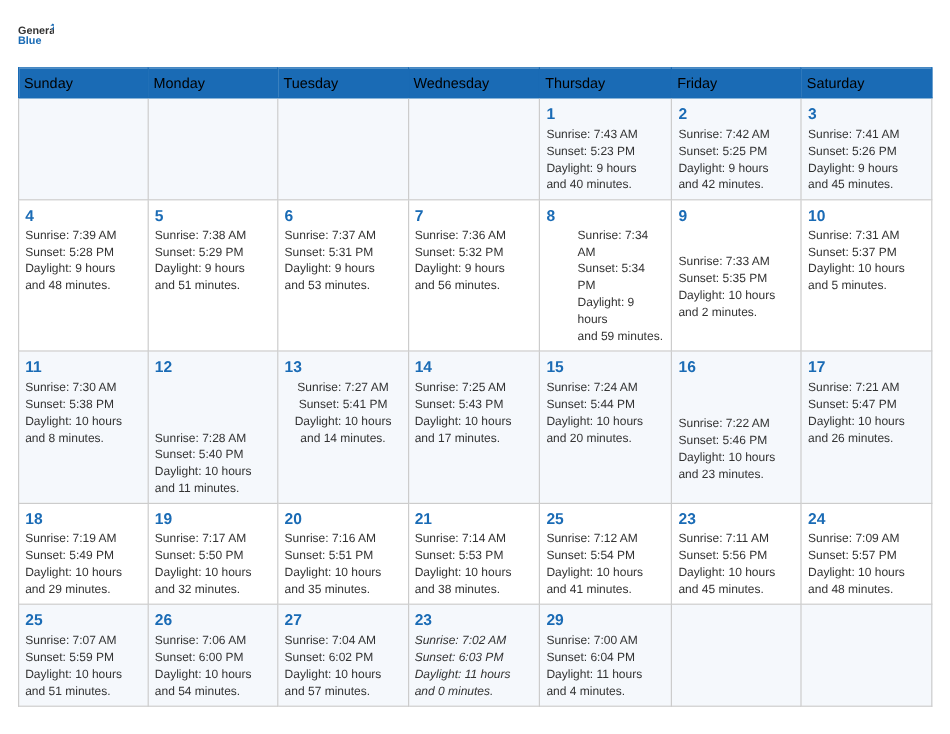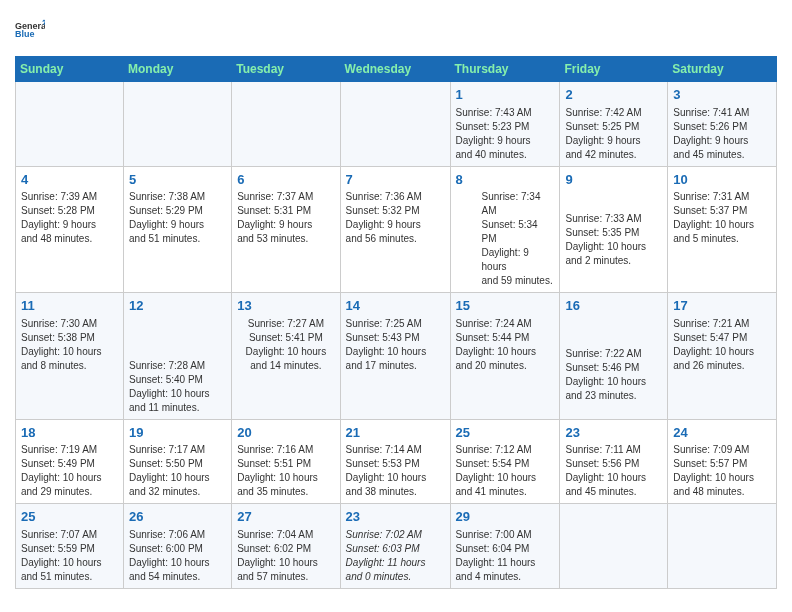--- a/index.html
+++ b/index.html
@@ -38,25 +38,25 @@
       font-size: 14px;
       color: #555;
     }
     .calendar {
       width: 100%;
       border-collapse: collapse;
       font-size: 10.5px;
     }
     .calendar th {
       background-color: #1a6bb5;
-      color: #86efac;
+      color: #000000;
       padding: 5px 4px;
       text-align: left;
       font-size: 12px;
-      font-weight: bold;
+      font-weight: normal;
       border: 1px solid #1a6bb5;
     }
     .calendar td {
       border: 1px solid #ccc;
       vertical-align: top;
       padding: 4px 5px;
       width: 113px;
       height: 80px;
       color: #333;
       line-height: 1.35;

